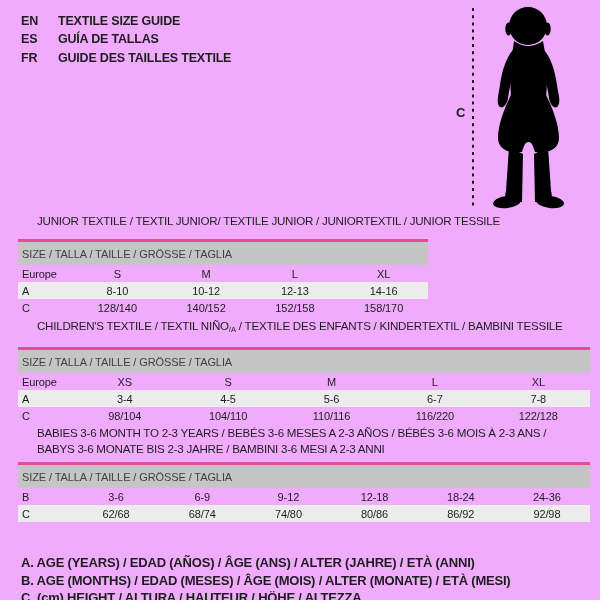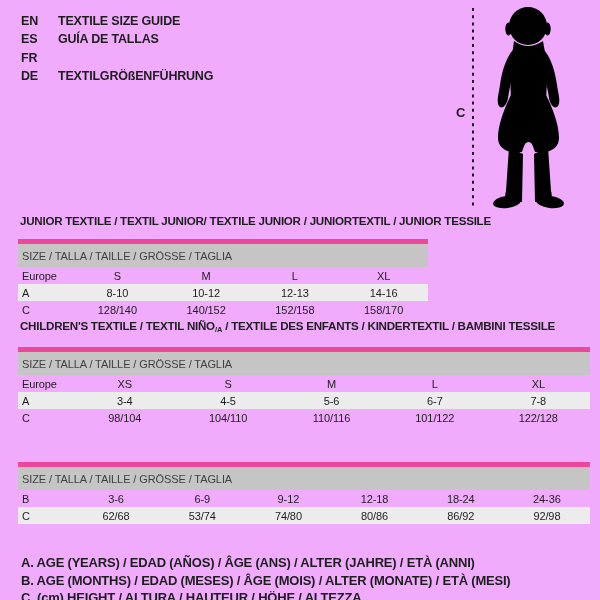--- a/index.html
+++ b/index.html
@@ -11,30 +11,30 @@
   
   .lang-block { position:absolute; left:21px; top:12px; }
   .lang-row { display:flex; line-height:18.4px; font-weight:bold; font-size:12.5px; letter-spacing:-0.2px; }
   .lang-code { width:37px; flex:0 0 37px; }
 
   
   .figure-svg { position:absolute; left:450px; top:3px; }
   .height-label { position:absolute; left:456px; top:105px; font-weight:bold; font-size:13px; }
 
   
-  .sec-title { position:absolute; left:20px; font-weight:bold; font-size:11.6px; letter-spacing:-0.25px; white-space:nowrap; }
+  .sec-title { position:absolute; left:37px; font-weight:normal; font-size:11.6px; letter-spacing:-0.25px; white-space:nowrap; }
   .sec-title .subscript { font-size:7.5px; vertical-align:-2px; letter-spacing:0; }
   .sec-title-2line { line-height:16.2px; }
 
   
   .size-table { position:absolute; border-collapse:collapse; table-layout:fixed; font-size:11px; letter-spacing:-0.1px; }
   .size-table td { padding:0; height:17px; text-align:center; white-space:nowrap; vertical-align:middle; }
   .size-table td.lbl { text-align:left; padding-left:4px; }
   .size-table tr.bar-row td {
-    background:#c5c5c5; border-top:5px solid #ec4899; text-align:left; padding-left:4px;
+    background:#c5c5c5; border-top:3px solid #ec4899; text-align:left; padding-left:4px;
     color:#3f3f3f; height:23px; font-size:11px;
   }
   .size-table tr.stripe td { background:#ececec; }
   .t1 { left:18px; top:239px; width:410px; }
   .t2 { left:18px; top:347px; width:572px; }
   .t3 { left:18px; top:462px; width:572px; }
   col.c-label { width:55px; }
 
   
   .footnotes { position:absolute; left:21px; top:554px; font-weight:bold; font-size:13px; line-height:17.6px; letter-spacing:-0.2px; }
@@ -48,24 +48,21 @@
     <div class="lang-row">
       <span class="lang-code">EN</span>
       <span class="lang-label">TEXTILE SIZE GUIDE</span>
     </div>
     <div class="lang-row">
       <span class="lang-code">ES</span>
       <span class="lang-label">GUÍA DE TALLAS</span>
     </div>
     <div class="lang-row">
       <span class="lang-code">FR</span>
-    </div>
-    <div class="lang-row">
-      <span class="lang-code">DE</span>
-      <span class="lang-label">TEXTILGRÖßENFÜHRUNG</span>
+      <span class="lang-label">GUIDE DES TAILLES TEXTILE</span>
     </div>
   </div>
 
   <svg class="figure-svg" width="145" height="210" viewBox="0 0 145 210">
     <line x1="23" y1="5" x2="23" y2="204" stroke="#1a1a1a" stroke-width="2" stroke-dasharray="3 4.2"></line>
     <g fill="#000000" transform="translate(34,2)">
       <circle cx="44" cy="21" r="19"></circle>
       <ellipse cx="24.5" cy="24" rx="3.2" ry="6.5"></ellipse>
       <ellipse cx="63.5" cy="24" rx="3.2" ry="6.5"></ellipse>
       <path d="M30,36 Q25,66 27,94 L62,94 Q65,64 59,36 Q44,46 30,36 Z"></path>
@@ -145,26 +142,30 @@
       <td>4-5</td>
       <td>5-6</td>
       <td>6-7</td>
       <td>7-8</td>
     </tr>
     <tr>
       <td class="lbl">C</td>
       <td>98/104</td>
       <td>104/110</td>
       <td>110/116</td>
-      <td>101/122</td>
+      <td>116/220</td>
       <td>122/128</td>
     </tr>
     </tbody>
   </table>
 
+  <div class="sec-title sec-title-2line" style="top:425px;">
+    <div>BABIES 3-6 MONTH TO 2-3 YEARS / BEBÉS 3-6 MESES A 2-3 AÑOS / BÉBÉS 3-6 MOIS À 2-3 ANS /</div>
+    <div>BABYS 3-6 MONATE BIS 2-3 JAHRE / BAMBINI 3-6 MESI A 2-3 ANNI</div>
+  </div>
   <table class="size-table t3">
     <colgroup>
         <col class="c-label">
         <col>
         <col>
         <col>
         <col>
         <col>
         <col>
       </colgroup>
@@ -177,21 +178,21 @@
       <td>3-6</td>
       <td>6-9</td>
       <td>9-12</td>
       <td>12-18</td>
       <td>18-24</td>
       <td>24-36</td>
     </tr>
     <tr class="stripe">
       <td class="lbl">C</td>
       <td>62/68</td>
-      <td>53/74</td>
+      <td>68/74</td>
       <td>74/80</td>
       <td>80/86</td>
       <td>86/92</td>
       <td>92/98</td>
     </tr>
     </tbody>
   </table>
 
   <div class="footnotes">
     <div>A. AGE (YEARS) / EDAD (AÑOS) / ÂGE (ANS) / ALTER (JAHRE) / ETÀ (ANNI)</div>

